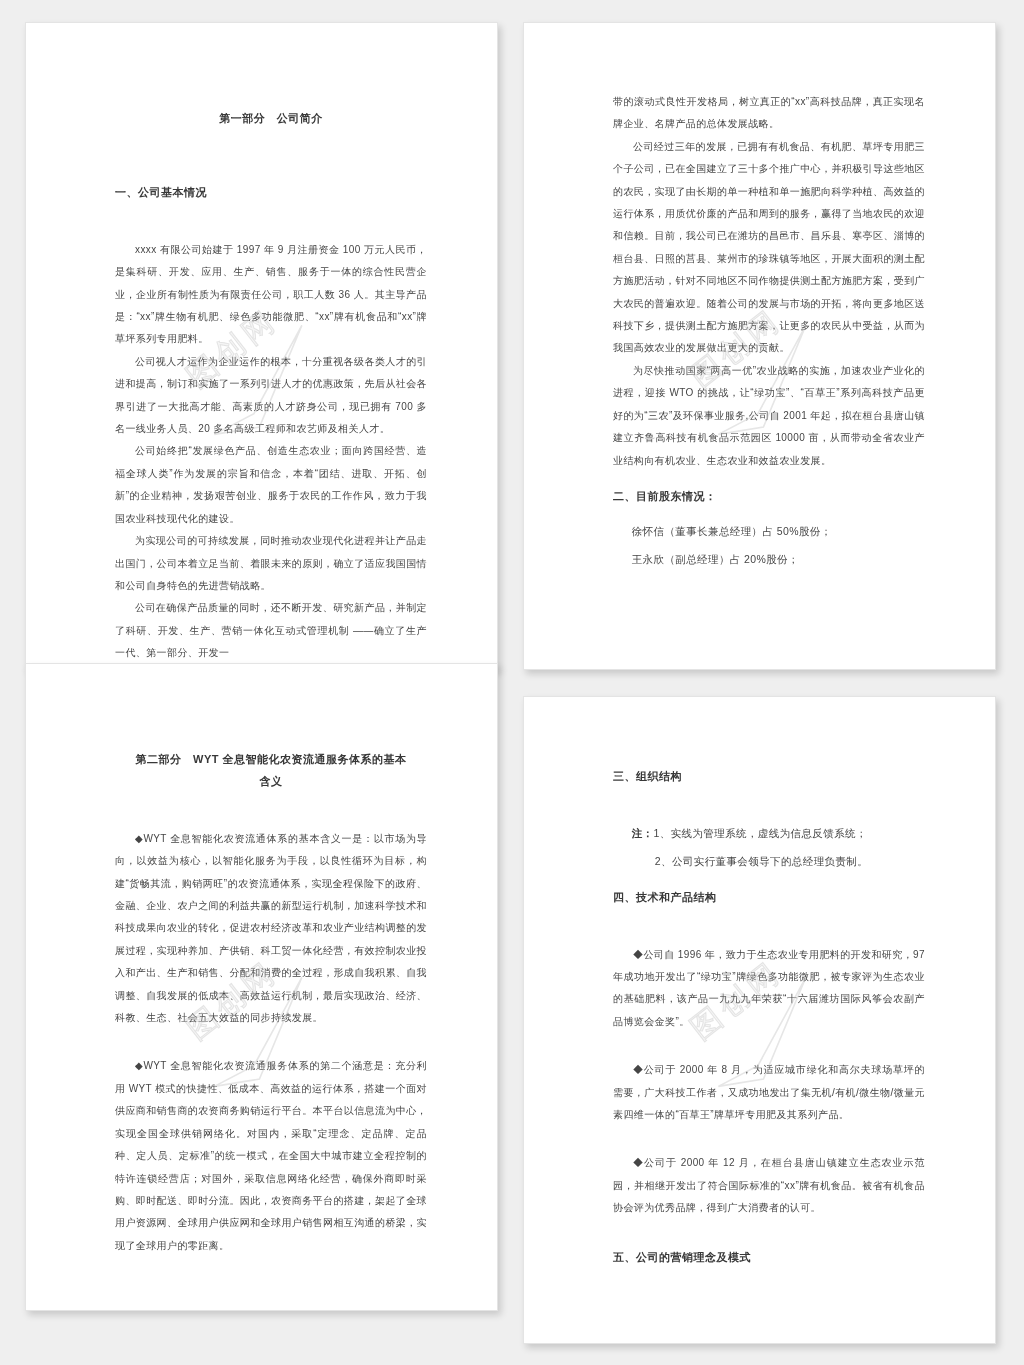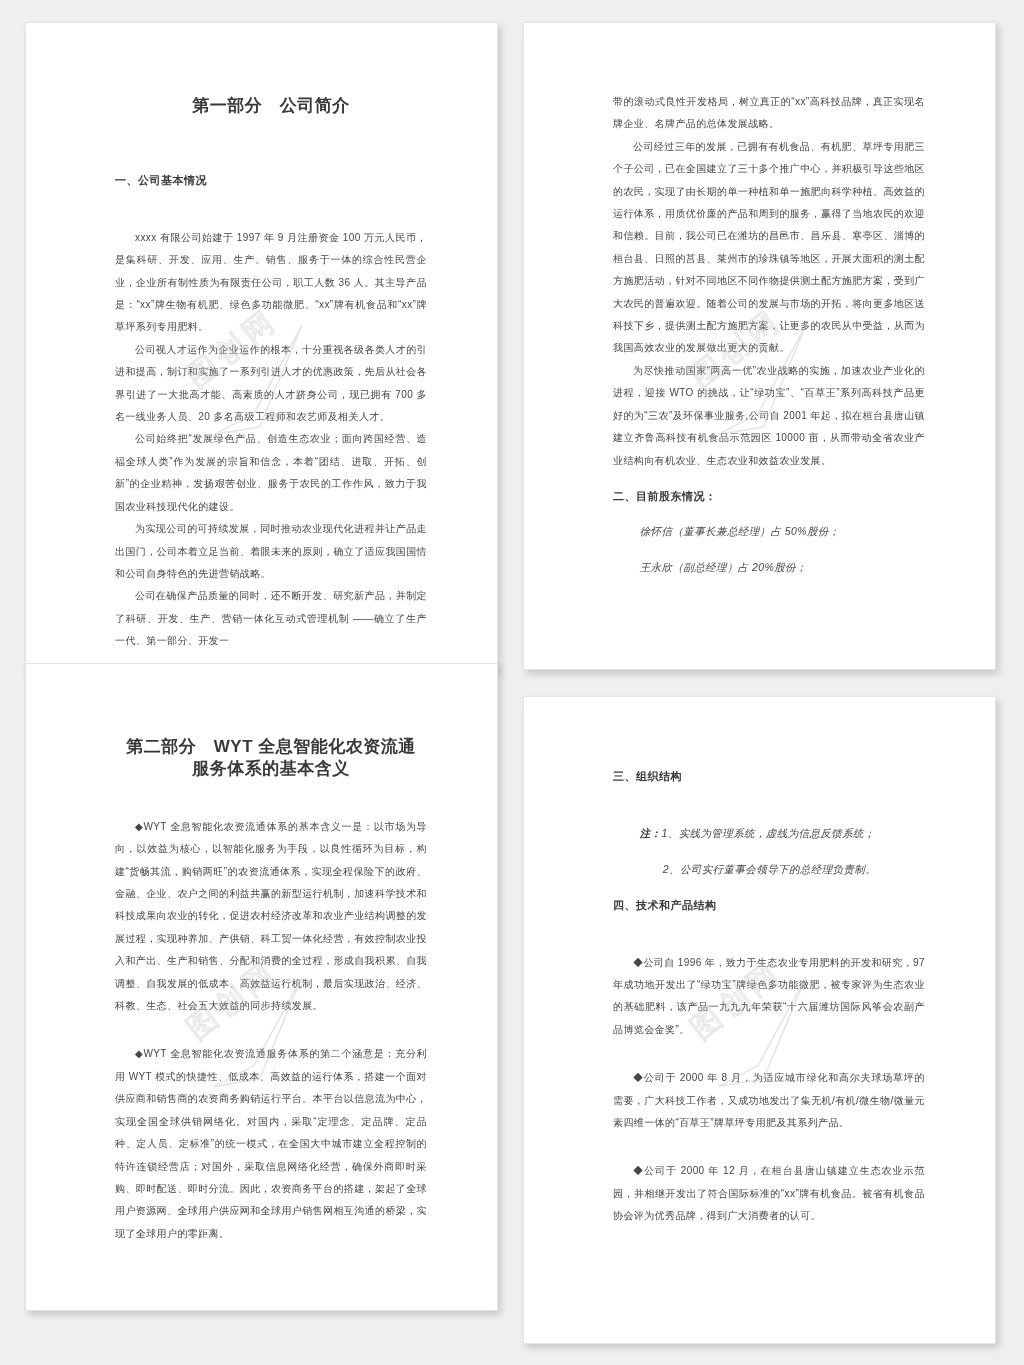--- a/index.html
+++ b/index.html
@@ -23,45 +23,44 @@
     overflow: hidden;
     z-index: 1;
   }
   .page-1 { left: 25px;  top: 22px;  }
   .page-2 { left: 523px; top: 22px;  }
   .page-3 { left: 25px;  top: 663px; }
   .page-4 { left: 523px; top: 696px; }
 
   
   .doc-title {
-    margin: 4px; padding: 0;
-    font-size: 17px; font-weight: bold; color: #383838;
+    margin: 16px; padding: 0;
+    font-size: 11px; font-weight: bold; color: #383838;
     text-align: center; line-height: 22.4px;
     letter-spacing: 0.5px;
   }
   .doc-heading {
     margin: 0; padding: 0;
     font-size: 11px; font-weight: bold; color: #383838;
     line-height: 22.4px; letter-spacing: 0.5px;
   }
   .para {
     margin: 0; padding: 0;
     font-size: 10px; color: #454545;
     line-height: 22.4px;
     text-align: justify;
     text-indent: 2em;
     letter-spacing: 0.4px;
   }
   .para.no-indent { text-indent: 0; }
   .line {
-    margin: 12px; padding: 0;
+    margin: 4px; padding: 0;
     font-size: 10.5px; color: #454545;
     line-height: 23.4px;
     letter-spacing: 0.4px;
-    font-style: italic;
   }
   .line.indent { text-indent: 1.4em; }
   .line.indent2 { padding-left: 3.6em; }
   .bold-lead { font-weight: bold; color: #3a3a3a; }
 
   
   .gap-xl { margin-top: 52px; }
   .gap-lg { margin-top: 35px; }
   .gap-md { margin-top: 26px; }
   .gap-sm { margin-top: 13px; }
@@ -145,15 +144,16 @@
   </section>
 
   <section class="page page-4">
     <h2 class="doc-heading">三、组织结构</h2>
     <p class="line indent gap-lg"><span class="bold-lead">注：</span><span>1、实线为管理系统，虚线为信息反馈系统；</span></p>
     <p class="line indent2">2、公司实行董事会领导下的总经理负责制。</p>
     <h2 class="doc-heading gap-sm">四、技术和产品结构</h2>
     <p class="para gap-lg">◆公司自 1996 年，致力于生态农业专用肥料的开发和研究，97 年成功地开发出了“绿功宝”牌绿色多功能微肥，被专家评为生态农业的基础肥料，该产品一九九九年荣获“十六届潍坊国际风筝会农副产品博览会金奖”。</p>
     <p class="para gap-md">◆公司于 2000 年 8 月，为适应城市绿化和高尔夫球场草坪的需要，广大科技工作者，又成功地发出了集无机/有机/微生物/微量元素四维一体的“百草王”牌草坪专用肥及其系列产品。</p>
     <p class="para gap-md">◆公司于 2000 年 12 月，在桓台县唐山镇建立生态农业示范园，并相继开发出了符合国际标准的“xx”牌有机食品。被省有机食品协会评为优秀品牌，得到广大消费者的认可。</p>
+    <h2 class="doc-heading gap-md">五、公司的营销理念及模式</h2>
   </section>
 
 </div>
 
 </body></html>

